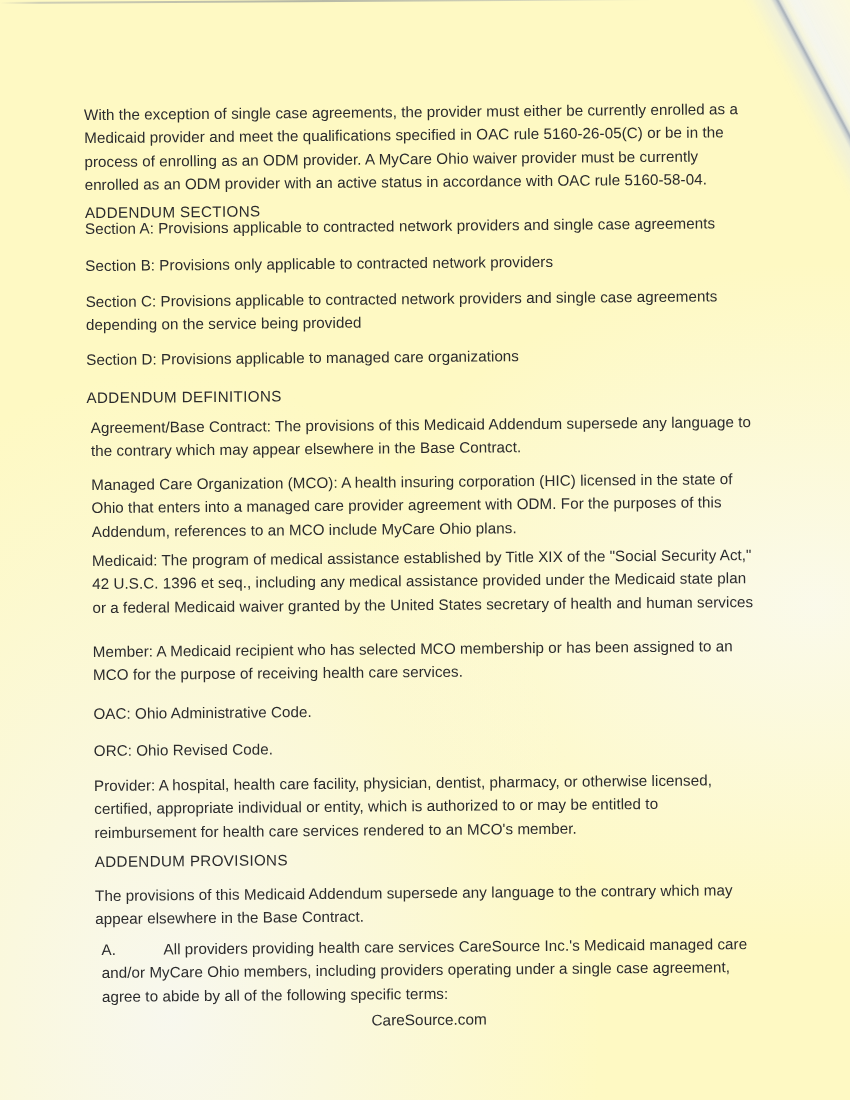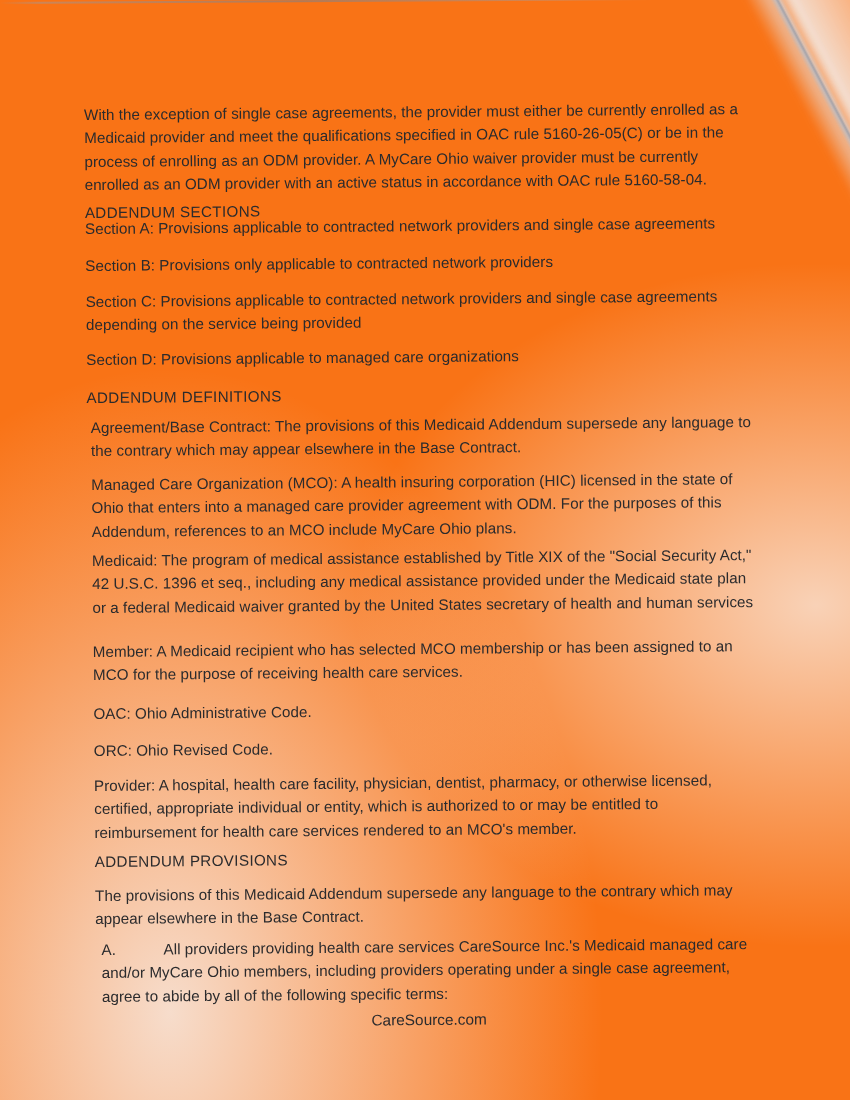--- a/index.html
+++ b/index.html
@@ -5,21 +5,21 @@
   html, body {
     margin: 0;
     padding: 0;
     background: #ffffff;
   }
 
   #page {
     position: relative;
     width: 850px;
     height: 1100px;
-    background: #f97316;
+    background: #fef9c3;
     overflow: hidden;
     font-family: "Liberation Sans", sans-serif;
   }
 
   
   .scan-top-edge {
     position: absolute;
     left: 0;
     top: 2px;
     width: 850px;

